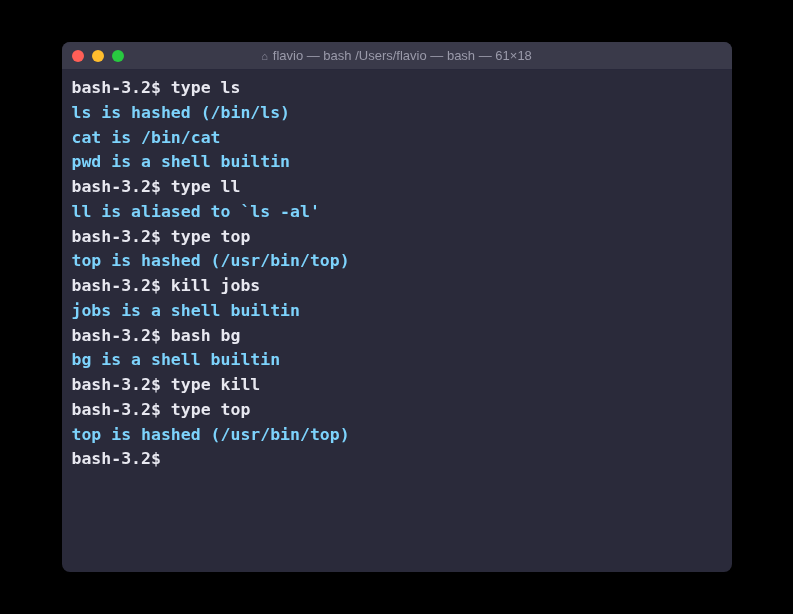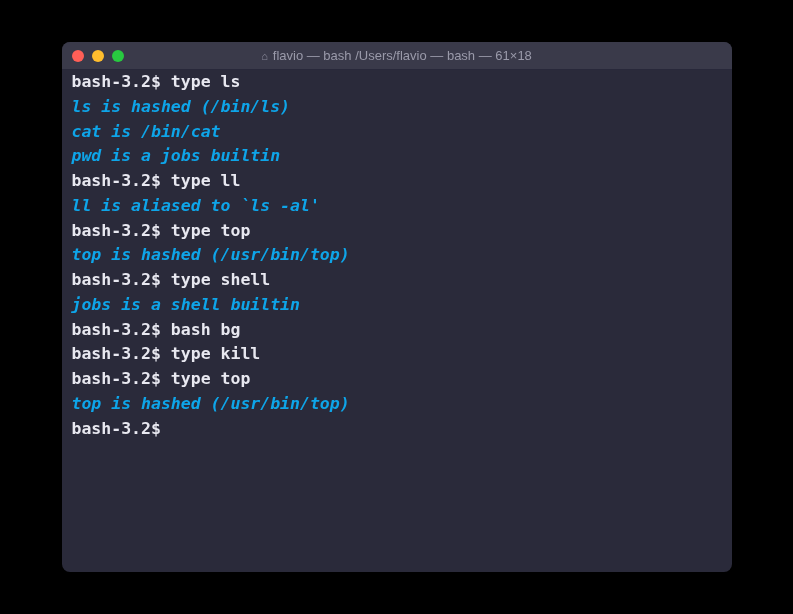--- a/index.html
+++ b/index.html
@@ -60,36 +60,35 @@
       align-items: center;
       justify-content: center;
       gap: 5px;
     }
     .home-icon {
       font-size: 11px;
       color: #8a8a9a;
     }
     .terminal-body {
       flex: 1;
-      padding: 0 10px;
+      padding: 6px 10px;
       color: #e8e8f0;
       font-size: 16.5px;
       line-height: 1.5;
       overflow: hidden;
       font-weight: 600;
     }
     .line {
       white-space: pre;
     }
     .prompt {
       color: #e8e8f0;
     }
     .output {
-      color: #0ea5e9;
-      font-style: italic;
+      color: #7dd3fc;
     }
     .cursor {
       display: inline-block;
       width: 9px;
       height: 18px;
       background: transparent;
       vertical-align: middle;
     }
   </style>
 </head>
@@ -104,26 +103,27 @@
     </div>
     <div class="title">
       <span class="home-icon">⌂</span>
       <span>flavio — bash /Users/flavio — bash — 61×18</span>
     </div>
   </div>
   <div class="terminal-body" id="terminal-body">
       <div class="line"><span class="prompt">bash-3.2$ </span><span>type ls</span></div>
       <div class="line"><span class="output">ls is hashed (/bin/ls)</span></div>
       <div class="line"><span class="output">cat is /bin/cat</span></div>
-      <div class="line"><span class="output">pwd is a jobs builtin</span></div>
+      <div class="line"><span class="output">pwd is a shell builtin</span></div>
       <div class="line"><span class="prompt">bash-3.2$ </span><span>type ll</span></div>
       <div class="line"><span class="output">ll is aliased to `ls -al'</span></div>
       <div class="line"><span class="prompt">bash-3.2$ </span><span>type top</span></div>
       <div class="line"><span class="output">top is hashed (/usr/bin/top)</span></div>
-      <div class="line"><span class="prompt">bash-3.2$ </span><span>type shell</span></div>
+      <div class="line"><span class="prompt">bash-3.2$ </span><span>kill jobs</span></div>
       <div class="line"><span class="output">jobs is a shell builtin</span></div>
       <div class="line"><span class="prompt">bash-3.2$ </span><span>bash bg</span></div>
+      <div class="line"><span class="output">bg is a shell builtin</span></div>
       <div class="line"><span class="prompt">bash-3.2$ </span><span>type kill</span></div>
       <div class="line"><span class="prompt">bash-3.2$ </span><span>type top</span></div>
       <div class="line"><span class="output">top is hashed (/usr/bin/top)</span></div>
       <div class="line"><span class="prompt">bash-3.2$ </span><span></span><span class="cursor"></span></div>
     </div>
 </div>
 
 </body></html>

